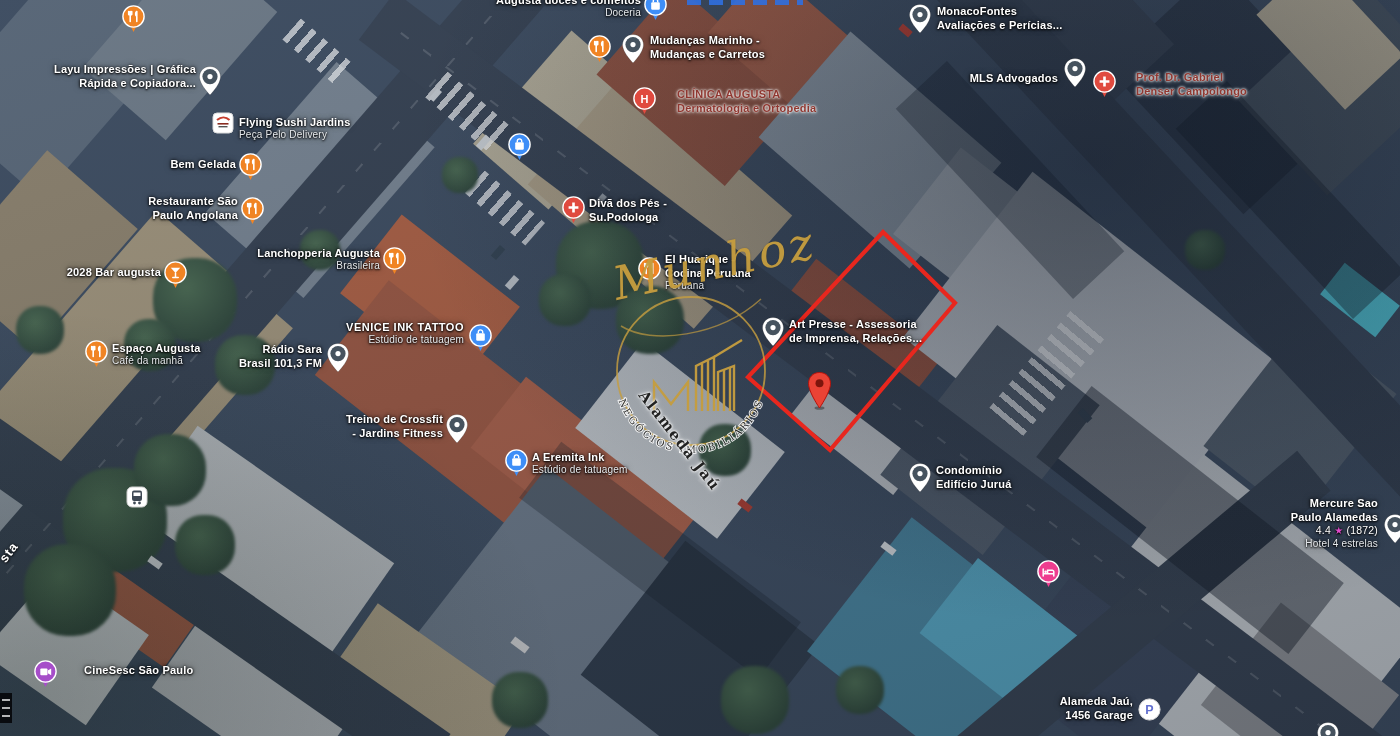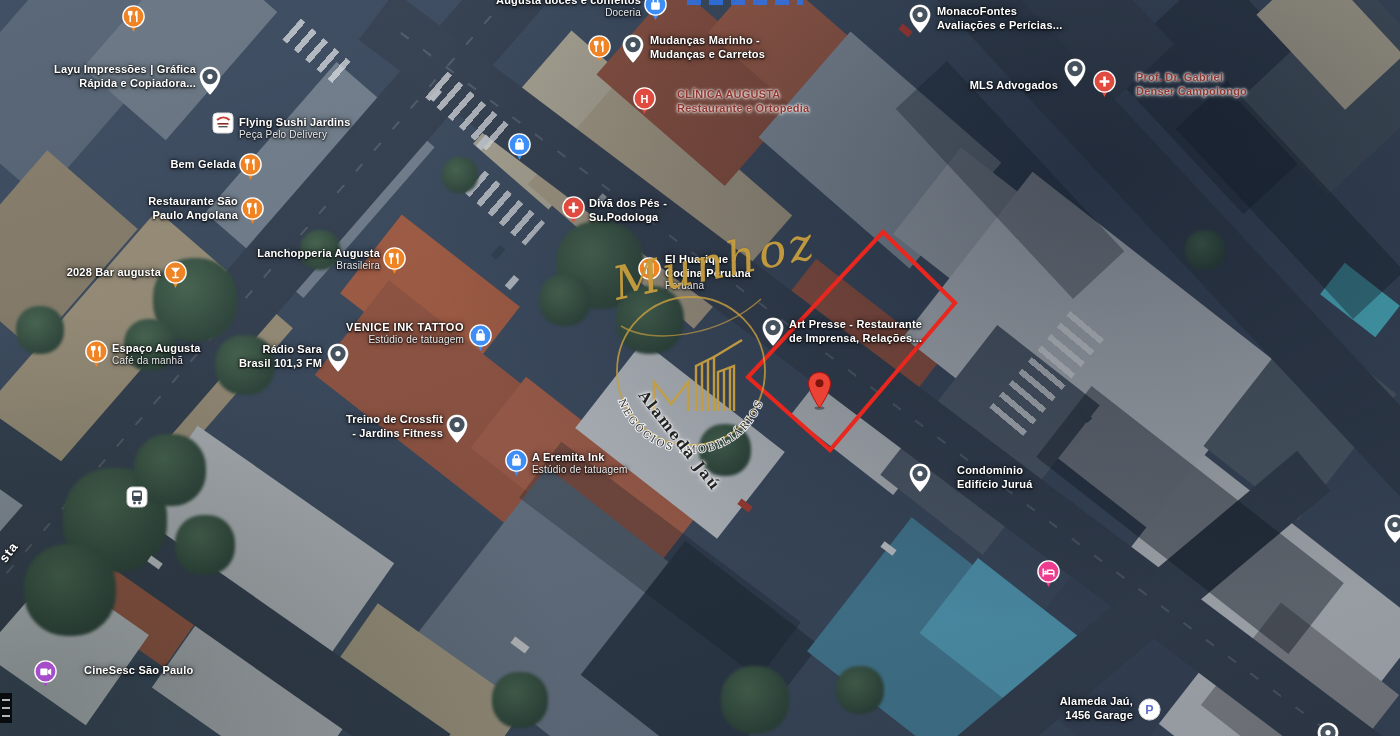--- a/index.html
+++ b/index.html
@@ -311,43 +311,51 @@
       <div class="t">El Huarique -</div>
       <div class="t">Cocina Peruana</div>
       <div class="s">Peruana</div>
     </div>
     <div class="poi-icon" style="left: 760px; top: 316px;"><svg width="26" height="32" viewBox="0 0 26 32">
       <path d="M13 1.5 C7 1.5 2.5 6 2.5 11.8 c0 7.8 10.5 18.2 10.5 18.2 s10.5 -10.4 10.5 -18.2 C23.5 6 19 1.5 13 1.5 Z" fill="#fff" stroke="rgba(0,0,0,.25)" stroke-width=".8"></path>
       <circle cx="13" cy="11.6" r="7.6" fill="#46535f"></circle>
         <circle cx="13" cy="11.6" r="2.6" fill="#fff"></circle>
       </svg></div>
     <div class="poi-label" style="left: 789px; top: 317px;">
-      <div class="t">Art Presse - Restaurante</div>
+      <div class="t">Art Presse - Assessoria</div>
       <div class="t">de Imprensa, Relações...</div>
     </div>
     <div class="poi-icon" style="left: 907px; top: 462px;"><svg width="26" height="32" viewBox="0 0 26 32">
       <path d="M13 1.5 C7 1.5 2.5 6 2.5 11.8 c0 7.8 10.5 18.2 10.5 18.2 s10.5 -10.4 10.5 -18.2 C23.5 6 19 1.5 13 1.5 Z" fill="#fff" stroke="rgba(0,0,0,.25)" stroke-width=".8"></path>
       <circle cx="13" cy="11.6" r="7.6" fill="#46535f"></circle>
         <circle cx="13" cy="11.6" r="2.6" fill="#fff"></circle>
       </svg></div>
-    <div class="poi-label" style="left: 957px; top: 463px;">
+    <div class="poi-label" style="left: 936px; top: 463px;">
       <div class="t">Condomínio</div>
       <div class="t">Edifício Juruá</div>
     </div>
     <div class="poi-icon" style="left: 1036.5px; top: 559.5px;"><svg width="23" height="28" viewBox="0 0 23 28">
     <path d="M8 20 L11.5 27 L15 20 Z" fill="#ee3d8f"></path>
     <circle cx="11.5" cy="11.5" r="10.6" fill="#ee3d8f" stroke="#ffffff" stroke-width="1.4"></circle>
         <path d="M6.2 9 v7 M6.2 13.7 h10.6 M16.8 16 v-4.2 a1.6 1.6 0 0 0 -1.6 -1.6 h-4.6 v3.5" stroke="#fff" stroke-width="1.5" fill="none" stroke-linecap="round"></path>
         <circle cx="8.6" cy="11.7" r="1.3" fill="#fff"></circle>
       </svg></div>
     <div class="poi-icon" style="left: 1382px; top: 513px;"><svg width="26" height="32" viewBox="0 0 26 32">
       <path d="M13 1.5 C7 1.5 2.5 6 2.5 11.8 c0 7.8 10.5 18.2 10.5 18.2 s10.5 -10.4 10.5 -18.2 C23.5 6 19 1.5 13 1.5 Z" fill="#fff" stroke="rgba(0,0,0,.25)" stroke-width=".8"></path>
       <circle cx="13" cy="11.6" r="7.6" fill="#46535f"></circle>
         <circle cx="13" cy="11.6" r="2.6" fill="#fff"></circle>
       </svg></div>
+    <div class="poi-label align-right" style="left: 1378px; top: 496px;">
+      <div class="t">Mercure Sao</div>
+      <div class="t">Paulo Alamedas</div>
+      <div class="r"><span>4.4</span>
+        <span class="star" style="color:#e049c9">★</span>
+        <span>(1872)</span></div>
+      <div class="s">Hotel 4 estrelas</div>
+    </div>
     <div class="poi-icon" style="left: 1137.5px; top: 697.5px;"><svg width="23" height="23" viewBox="0 0 23 23">
         <circle cx="11.5" cy="11.5" r="10.6" fill="#fff" stroke="#d8d8d8"></circle>
       <text x="11.5" y="16" text-anchor="middle" font-family="Liberation Sans,sans-serif" font-size="12.5" font-weight="bold" fill="#6370cf">P</text>
       </svg></div>
     <div class="poi-label align-right" style="left: 1133px; top: 694px;">
       <div class="t">Alameda Jaú,</div>
       <div class="t">1456 Garage</div>
     </div>
     <div class="poi-icon" style="left: 1315px; top: 721px;"><svg width="26" height="32" viewBox="0 0 26 32">
       <path d="M13 1.5 C7 1.5 2.5 6 2.5 11.8 c0 7.8 10.5 18.2 10.5 18.2 s10.5 -10.4 10.5 -18.2 C23.5 6 19 1.5 13 1.5 Z" fill="#fff" stroke="rgba(0,0,0,.25)" stroke-width=".8"></path>
@@ -390,40 +398,40 @@
       </svg></div>
     <div class="poi-label" style="left: 937px; top: 4px;">
       <div class="t">MonacoFontes</div>
       <div class="t">Avaliações e Perícias...</div>
     </div>
     <div class="poi-icon" style="left: 1062px; top: 57px;"><svg width="26" height="32" viewBox="0 0 26 32">
       <path d="M13 1.5 C7 1.5 2.5 6 2.5 11.8 c0 7.8 10.5 18.2 10.5 18.2 s10.5 -10.4 10.5 -18.2 C23.5 6 19 1.5 13 1.5 Z" fill="#fff" stroke="rgba(0,0,0,.25)" stroke-width=".8"></path>
       <circle cx="13" cy="11.6" r="7.6" fill="#46535f"></circle>
         <circle cx="13" cy="11.6" r="2.6" fill="#fff"></circle>
       </svg></div>
-    <div class="poi-label align-right" style="left: 1058px; top: 78px; padding-left: 39px;">
+    <div class="poi-label align-right" style="left: 1058px; top: 71px; padding-left: 39px;">
       <div class="t">MLS Advogados</div>
     </div>
     <div class="poi-icon" style="left: 1092.5px; top: 69.5px;"><svg width="23" height="28" viewBox="0 0 23 28">
     <path d="M8 20 L11.5 27 L15 20 Z" fill="#e04a3f"></path>
     <circle cx="11.5" cy="11.5" r="10.6" fill="#e04a3f" stroke="#ffffff" stroke-width="1.4"></circle>
         <path d="M10.2 6.6 h2.6 v3.6 h3.6 v2.6 h-3.6 v3.6 h-2.6 v-3.6 h-3.6 v-2.6 h3.6 Z" fill="#fff"></path>
       </svg></div>
     <div class="poi-label health" style="left: 1120px; top: 70px;">
       <div class="t">Prof. Dr. Gabriel</div>
       <div class="t">Denser Campolongo</div>
     </div>
     <div class="poi-icon" style="left: 632.5px; top: 86.5px;"><svg width="23" height="28" viewBox="0 0 23 28">
     <path d="M8 20 L11.5 27 L15 20 Z" fill="#e04a3f"></path>
     <circle cx="11.5" cy="11.5" r="10.6" fill="#e04a3f" stroke="#ffffff" stroke-width="1.4"></circle>
         <text x="11.5" y="15.6" text-anchor="middle" font-family="Liberation Sans,sans-serif" font-size="11" font-weight="bold" fill="#fff">H</text>
       </svg></div>
     <div class="poi-label health" style="left: 661px; top: 87px;">
       <div class="t">CLÍNICA AUGUSTA</div>
-      <div class="t">Restaurante e Ortopedia</div>
+      <div class="t">Dermatologia e Ortopedia</div>
     </div>
     <div class="poi-icon" style="left: 620px; top: 33px;"><svg width="26" height="32" viewBox="0 0 26 32">
       <path d="M13 1.5 C7 1.5 2.5 6 2.5 11.8 c0 7.8 10.5 18.2 10.5 18.2 s10.5 -10.4 10.5 -18.2 C23.5 6 19 1.5 13 1.5 Z" fill="#fff" stroke="rgba(0,0,0,.25)" stroke-width=".8"></path>
       <circle cx="13" cy="11.6" r="7.6" fill="#46535f"></circle>
         <circle cx="13" cy="11.6" r="2.6" fill="#fff"></circle>
       </svg></div>
     <div class="poi-label" style="left: 650px; top: 33px;">
       <div class="t">Mudanças Marinho -</div>
       <div class="t">Mudanças e Carretos</div>
     </div>

